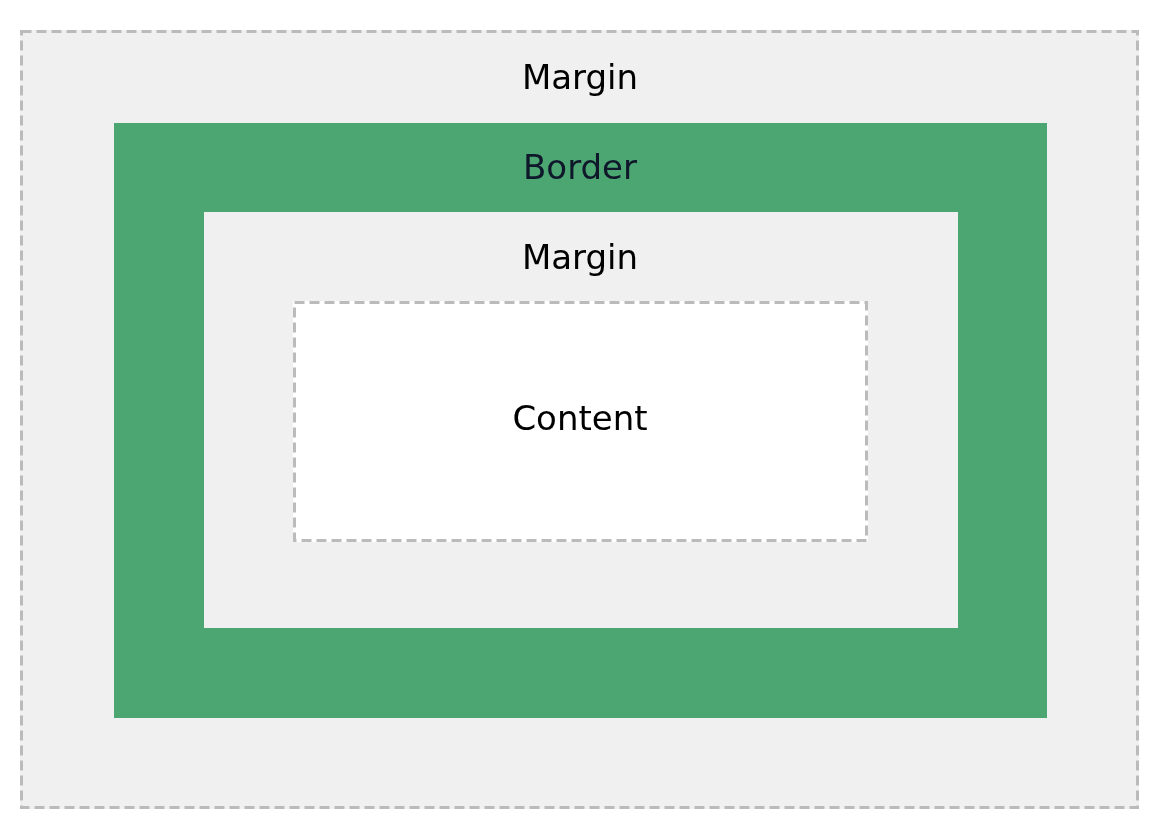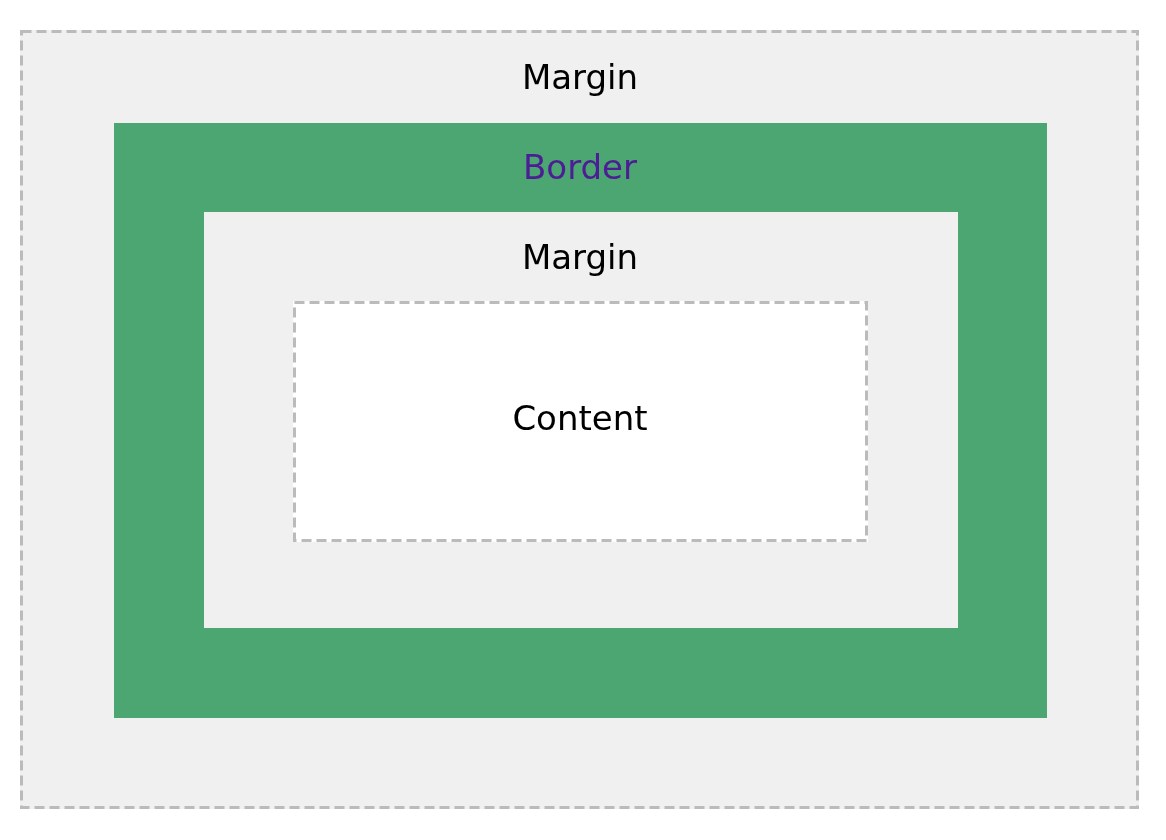--- a/index.html
+++ b/index.html
@@ -96,21 +96,21 @@
 </head>
 <body>
 
 <div id="box-model-diagram">
 
   <div class="margin-box" style="left: 20px; top: 30px; width: 1119px; height: 779px; background: rgb(240, 240, 240);">
     <div class="box-label label-margin" style="top: 30px; font-size: 34px; color: rgb(0, 0, 0); left: 0.5px; width: 1119px;">Margin</div>
   </div>
 
   <div class="border-box" style="left: 114px; top: 123px; width: 933px; height: 595px; background: rgb(76, 166, 113);">
-    <div class="box-label label-border" style="top: 27px; font-size: 34px; color: #4c1d95; left: -0.5px; width: 933px;">Border</div>
+    <div class="box-label label-border" style="top: 27px; font-size: 34px; color: #0f172a; left: -0.5px; width: 933px;">Border</div>
   </div>
 
   <div class="padding-box" style="left: 204px; top: 212px; width: 754px; height: 416px; background: rgb(240, 240, 240);">
     <div class="box-label label-padding" style="top: 28px; font-size: 34px; color: rgb(0, 0, 0); left: -1px; width: 754px;">Margin</div>
   </div>
 
   <div class="content-box" style="left: 293px; top: 301px; width: 575px; height: 241px; background: rgb(255, 255, 255);">
     <div class="box-label label-content" style="top: 100px; font-size: 34px; color: rgb(0, 0, 0); left: -0.5px; width: 575px;">Content</div>
   </div>
 

